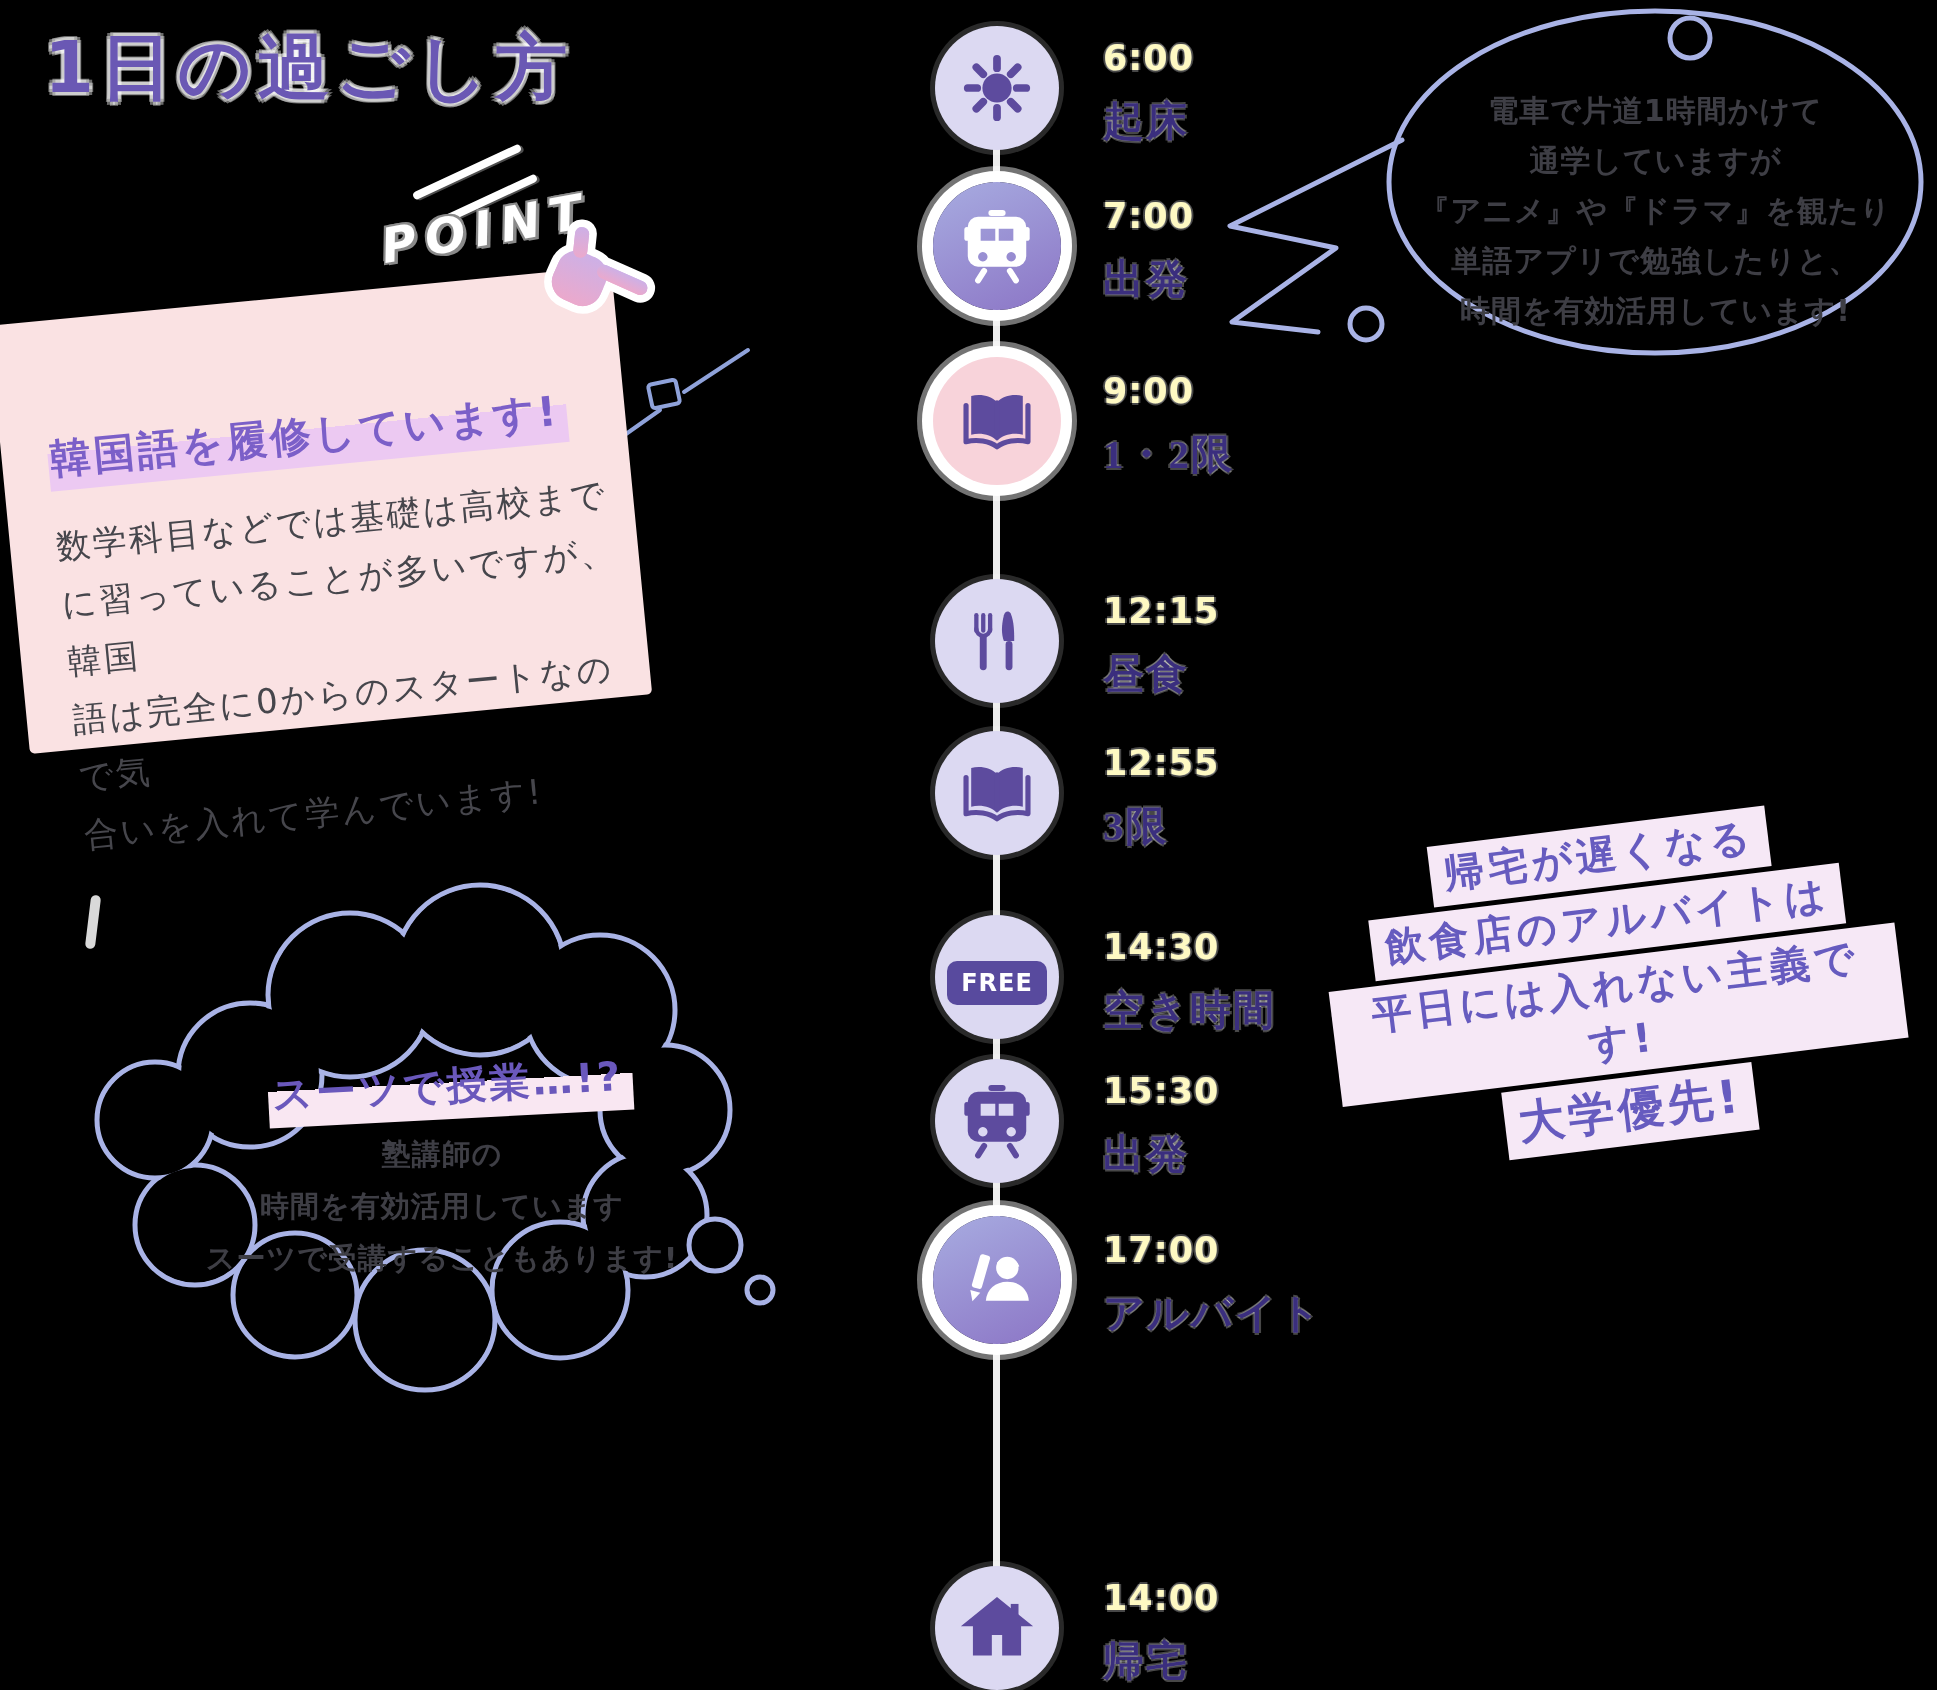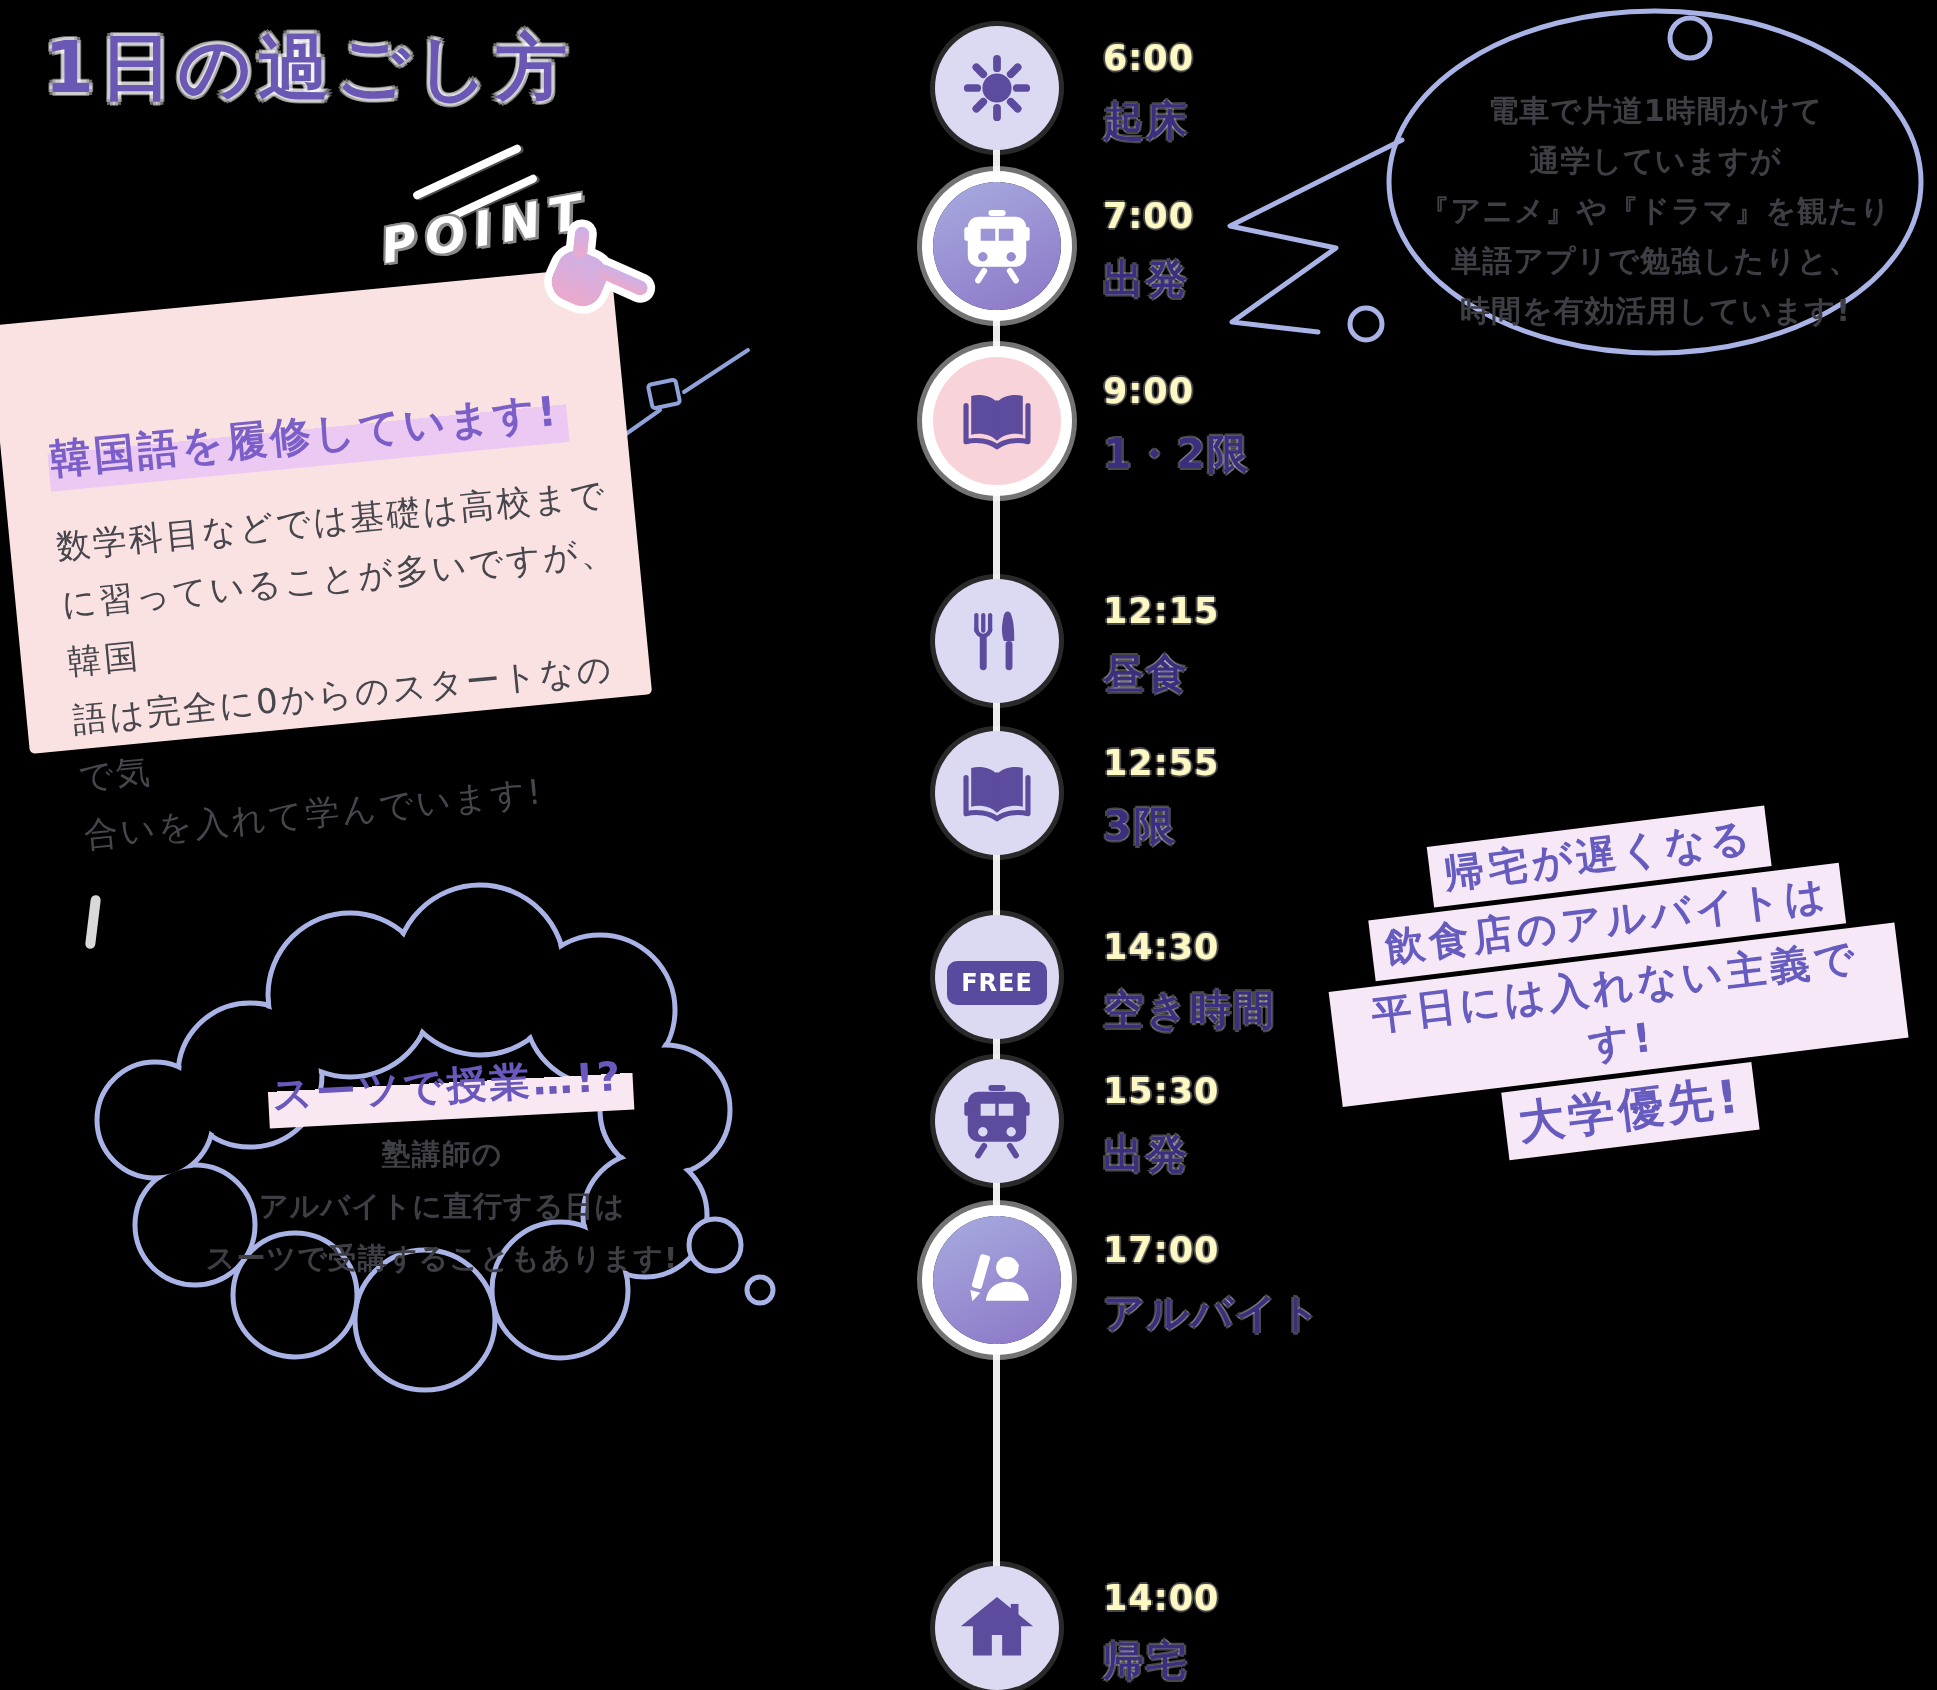--- a/index.html
+++ b/index.html
@@ -35,20 +35,21 @@
   .t-circle svg{width:86px;height:86px;}
   .t-time{
     position:absolute;left:1103px;top:calc(var(--cy)*1px - 50px);
     font-size:35px;font-weight:bold;color:#fef9c3;letter-spacing:1px;
     text-shadow:2px 0 0 rgba(255,255,255,.28),-2px 0 0 rgba(255,255,255,.28),0 2px 0 rgba(255,255,255,.28),0 -2px 0 rgba(255,255,255,.28);
   }
   .t-label{
     position:absolute;left:1103px;top:calc(var(--cy)*1px + 6px);
     font-size:41px;font-weight:bold;color:#3a2e7e;letter-spacing:2px;
     text-shadow:2px 0 0 rgba(255,255,255,.28),-2px 0 0 rgba(255,255,255,.28),0 2px 0 rgba(255,255,255,.28),0 -2px 0 rgba(255,255,255,.28);
+    font-family:Liberation Serif, serif;
   }
   .free-badge{
     background:#584a9e;color:#fff;border-radius:10px;padding:8px 14px;
     font-size:24px;font-weight:bold;letter-spacing:1px;margin-top:12px;
   }
   
   .overlay{position:absolute;left:0;top:0;z-index:1;pointer-events:none;}
   
   .bubble-text{
     position:absolute;left:1398px;top:86px;width:515px;z-index:2;
@@ -189,21 +190,21 @@
   <g fill="url(#hg)">
     <rect x="19" y="37" width="40" height="40" rx="15"></rect>
     <rect x="49" y="39" width="42" height="11" rx="5.5"></rect>
     <rect x="23" y="19" width="11" height="24" rx="5.5" transform="rotate(-18 28 30)"></rect>
   </g>
 </svg>
 
 <span class="cloud-title">スーツで授業…!?</span>
 <div class="cloud-body">
   <div>塾講師の</div>
-  <div>アルバイトに直行する日は</div>
+  <div>時間を有効活用しています</div>
   <div>スーツで受講することもあります!</div>
 </div>
 
 <div class="side-note">
   <div class="ln"><span>帰宅が遅くなる</span></div>
   <div class="ln"><span>飲食店のアルバイトは</span></div>
   <div class="ln"><span>平日には入れない主義です!</span></div>
   <div class="ln big"><span>大学優先!</span></div>
 </div>
 

